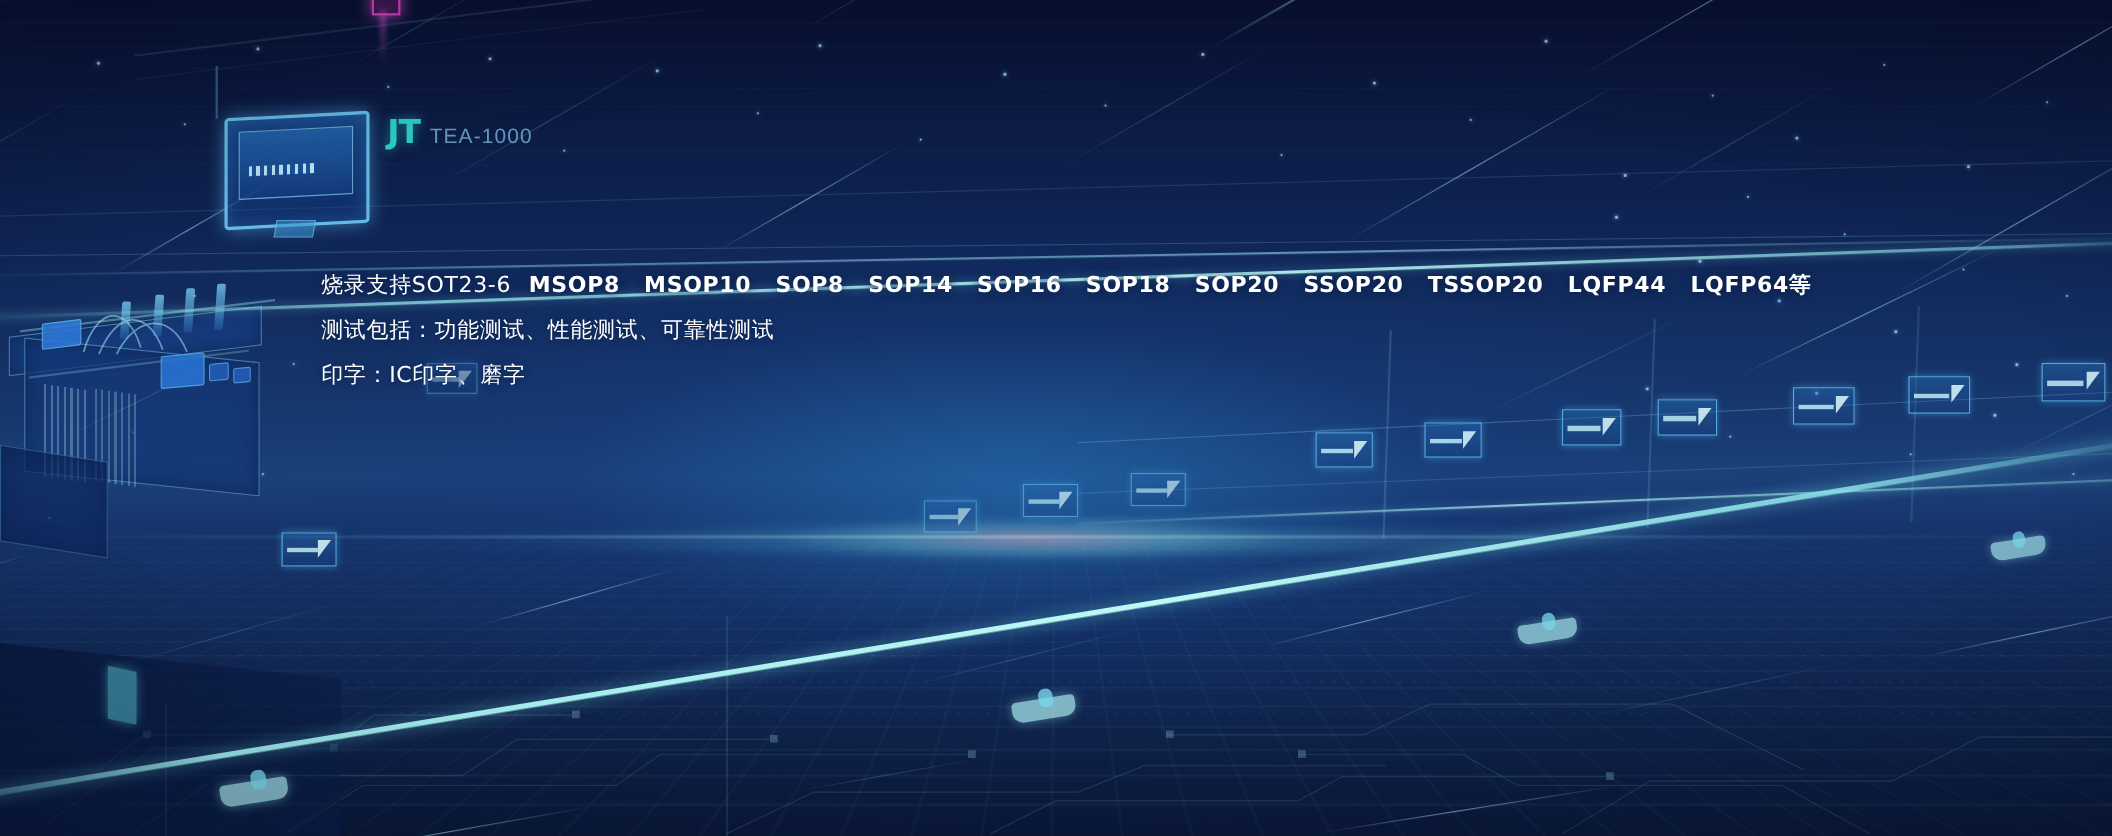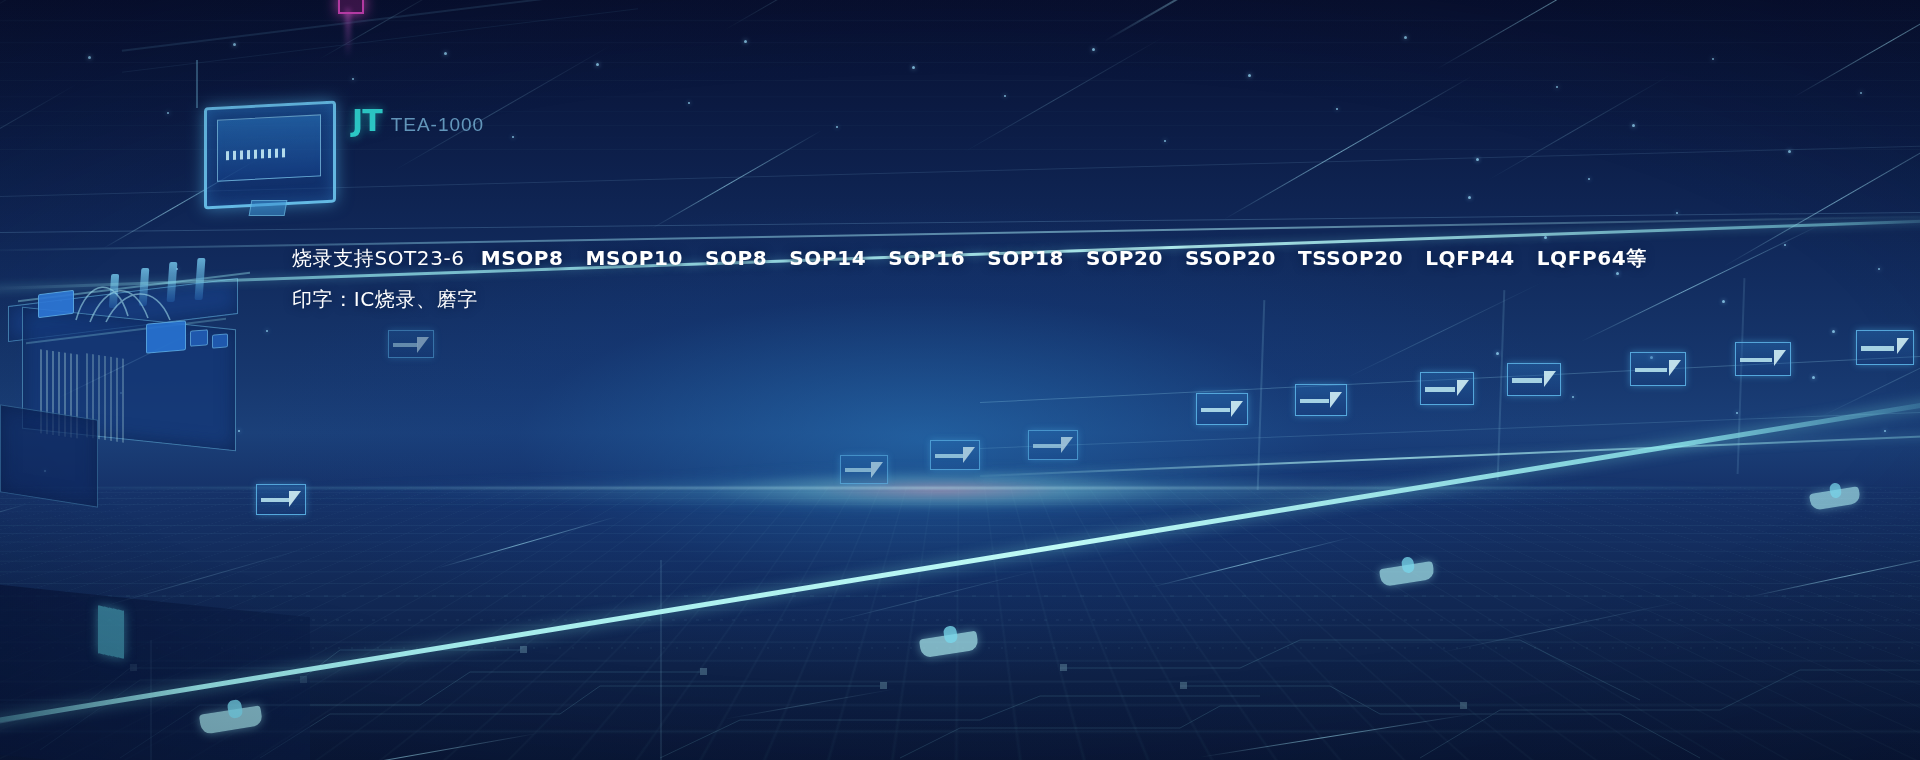--- a/index.html
+++ b/index.html
@@ -643,17 +643,18 @@
   <div class="beam beam-main"></div>
 
   <div class="vignette"></div>
 
   <div class="content">
 
     <p class="subline">
       <span class="spec-lead">烧录支持SOT23-6</span><span class="spec-list" id="pkg-list"><span class="spec-item">MSOP8</span><span class="spec-item">MSOP10</span><span class="spec-item">SOP8</span><span class="spec-item">SOP14</span><span class="spec-item">SOP16</span><span class="spec-item">SOP18</span><span class="spec-item">SOP20</span><span class="spec-item">SSOP20</span><span class="spec-item">TSSOP20</span><span class="spec-item">LQFP44</span><span class="spec-item">LQFP64等</span></span>
     </p>
 
-
-    <p class="subline">印字：IC烧录、磨字</p>
+    <p class="subline">测试包括：功能测试、性能测试、可靠性测试</p>
+
+    <p class="subline">印字：IC印字、磨字</p>
   </div>
 
 </div>
 
 </body></html>

